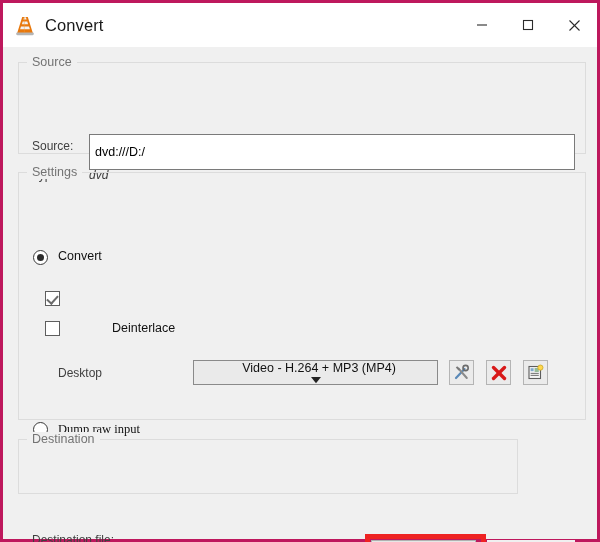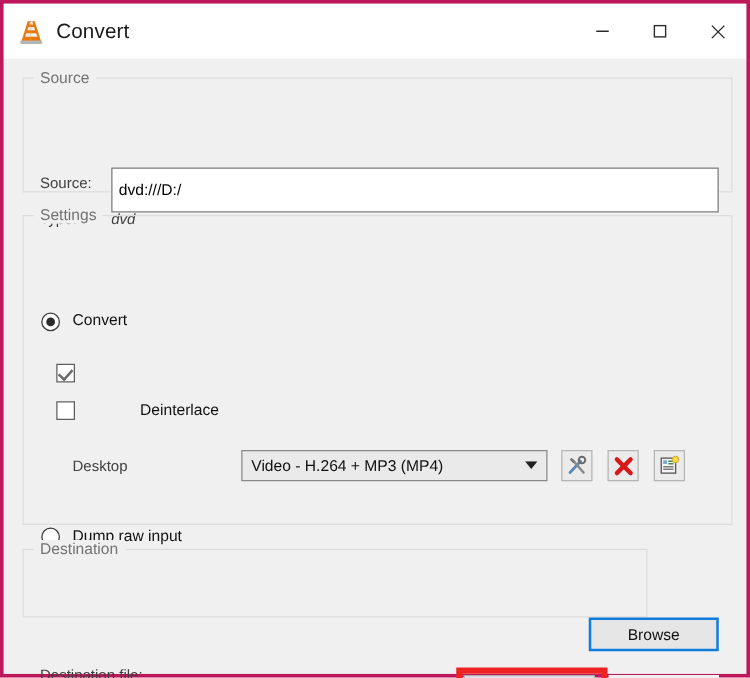--- a/index.html
+++ b/index.html
@@ -166,20 +166,21 @@
   #profile-combo {
     position: absolute;
     left: 190px; top: 313px;
     width: 245px; height: 25px;
     box-sizing: border-box;
     border: 1px solid #8a8a8a;
     background: #eaeaea;
     display: flex;
     align-items: center;
     cursor: default;
+    flex-direction: column;
   }
   #profile-combo-text {
     flex: 1;
     padding-left: 7px;
     font-size: 12.5px;
     color: #111;
     white-space: nowrap;
     overflow: hidden;
   }
   #profile-combo-arrow {
@@ -348,32 +349,29 @@
         <rect x="3.6" y="4.2" width="3" height="3" fill="#7ea7cc"></rect>
         <line x1="7.6" y1="5" x2="11.8" y2="5" stroke="#4a8a4a" stroke-width="1.1"></line>
         <line x1="7.6" y1="7" x2="11.8" y2="7" stroke="#4a8a4a" stroke-width="1.1"></line>
         <line x1="3.6" y1="9.4" x2="11.8" y2="9.4" stroke="#7a7a7a" stroke-width="1.1"></line>
         <line x1="3.6" y1="11.4" x2="11.8" y2="11.4" stroke="#7a7a7a" stroke-width="1.1"></line>
         <circle cx="13.4" cy="3.6" r="2.6" fill="#ffd84d" stroke="#c8a626" stroke-width="0.8"></circle>
       </svg>
     </div>
 
     <span class="radio" style="left:30px; top:375px;"></span>
-    <span class="ctl-label" style="left:55px; top:375px;">Dump raw input</span>
+    <span class="ctl-label" style="left:55px; top:375px;font-family:Liberation Serif, serif;">Dump raw input</span>
 
     <div class="groupbox" id="grp-dest">
       <span class="group-title">Destination</span>
     </div>
 
     <span class="lbl" style="left:29px; top:454px;margin-top:32px;">Destination file:</span>
 
 
-    <div class="pushbtn" id="btn-browse">
-      <span>Browse</span>
-    </div>
 
     <div class="pushbtn" id="btn-start">
       
     </div>
 
     <div class="pushbtn" id="btn-cancel">
       
     </div>
 
     <div id="start-highlight"></div>

